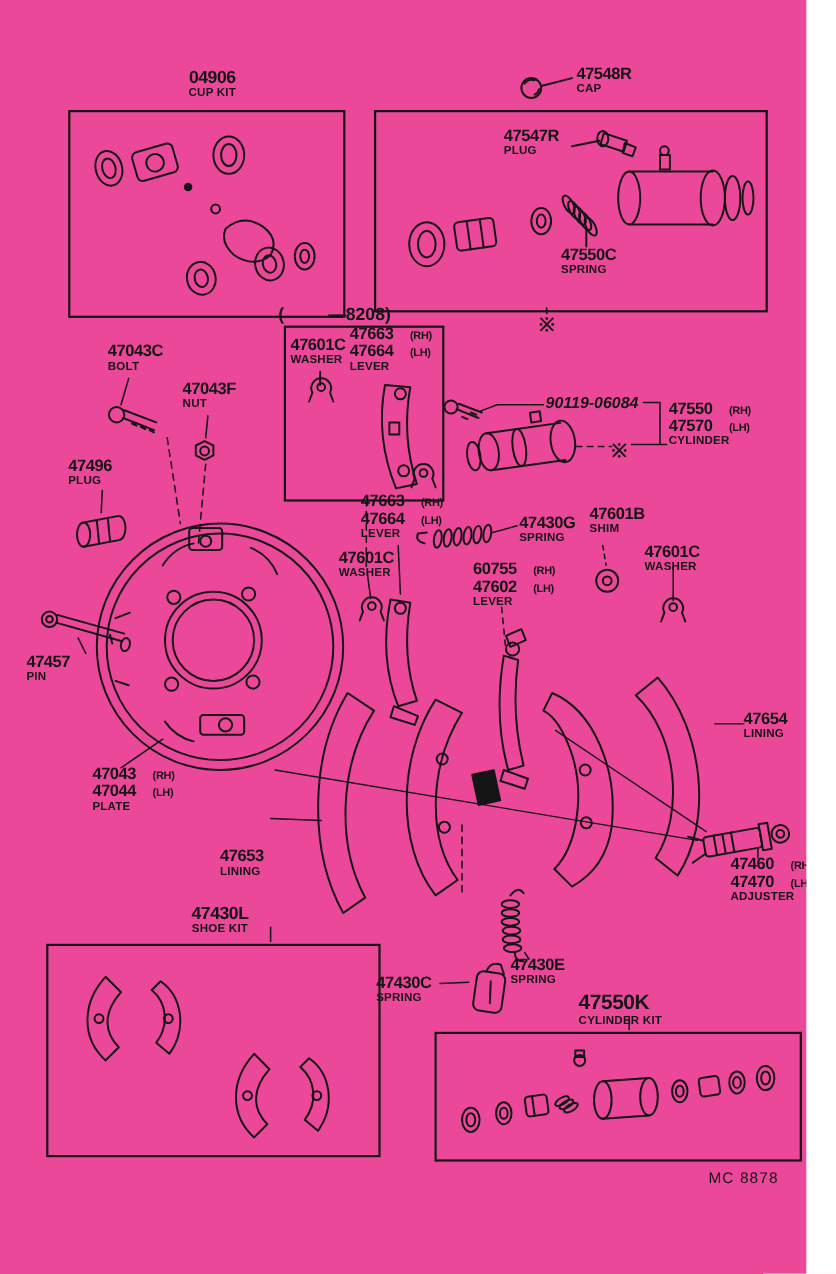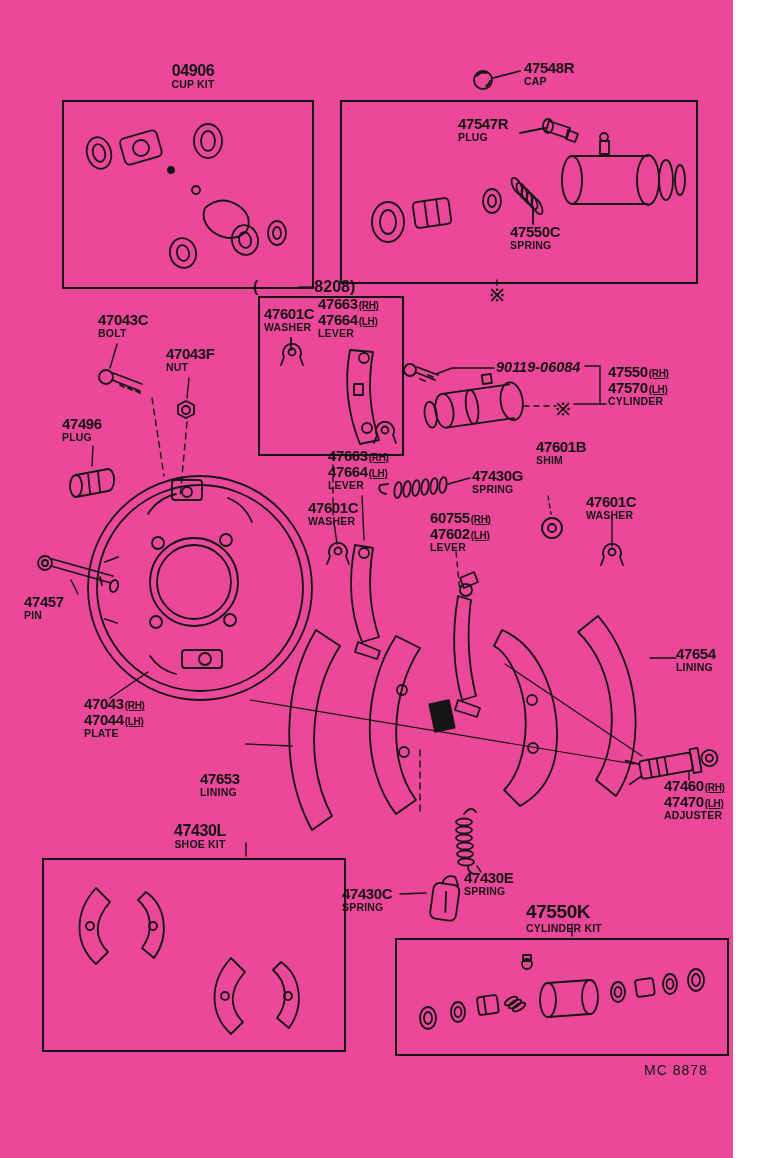--- a/index.html
+++ b/index.html
@@ -3,21 +3,21 @@
 <meta charset="utf-8">
 <style>
   html,body{margin:0;padding:0;background:#fff;}
   #canvas{position:relative;width:733px;height:1158px;background:#ec4899;overflow:hidden;
           font-family:"Liberation Sans",sans-serif;color:#111;}
   #art{position:absolute;left:0;top:0;}
   .box{position:absolute;border:2px solid #151515;}
   .lbl{position:absolute;font-weight:700;line-height:1.08;white-space:nowrap;color:#151515;}
   .pn{display:block;font-size:15px;letter-spacing:-0.4px;}
   .nm{display:block;font-size:10.5px;letter-spacing:0.2px;}
-  .suf{font-size:10px;letter-spacing:-0.3px;margin-left:1px;text-decoration:underline;}
+  .suf{font-size:10px;letter-spacing:-0.3px;margin-left:15px;}
   .center{text-align:center;}
   .refmark{position:absolute;font-size:17px;font-weight:700;color:#151515;}
   .single{font-size:14.5px;font-weight:700;font-style:italic;}
   .docid{position:absolute;font-size:14px;font-weight:400;letter-spacing:1px;color:#151515;margin-top:12px;}
   .series{position:absolute;font-size:16px;font-weight:700;color:#151515;letter-spacing:0;text-align:center;}
 </style>
 </head>
 <body>
 
 <div id="canvas">
@@ -372,21 +372,21 @@
   <div class="lbl" style="left:308px;top:500px">
     <span class="pn">47601C</span>
     <span class="nm">WASHER</span>
   </div>
 
   <div class="lbl" style="left:472px;top:468px">
     <span class="pn">47430G</span>
     <span class="nm">SPRING</span>
   </div>
 
-  <div class="lbl" style="left:536px;top:439px">
+  <div class="lbl" style="left:536px;top:460px">
     <span class="pn">47601B</span>
     <span class="nm">SHIM</span>
   </div>
 
   <div class="lbl" style="left:586px;top:494px">
     <span class="pn">47601C</span>
     <span class="nm">WASHER</span>
   </div>
 
   <div class="lbl" style="left:430px;top:510px">

